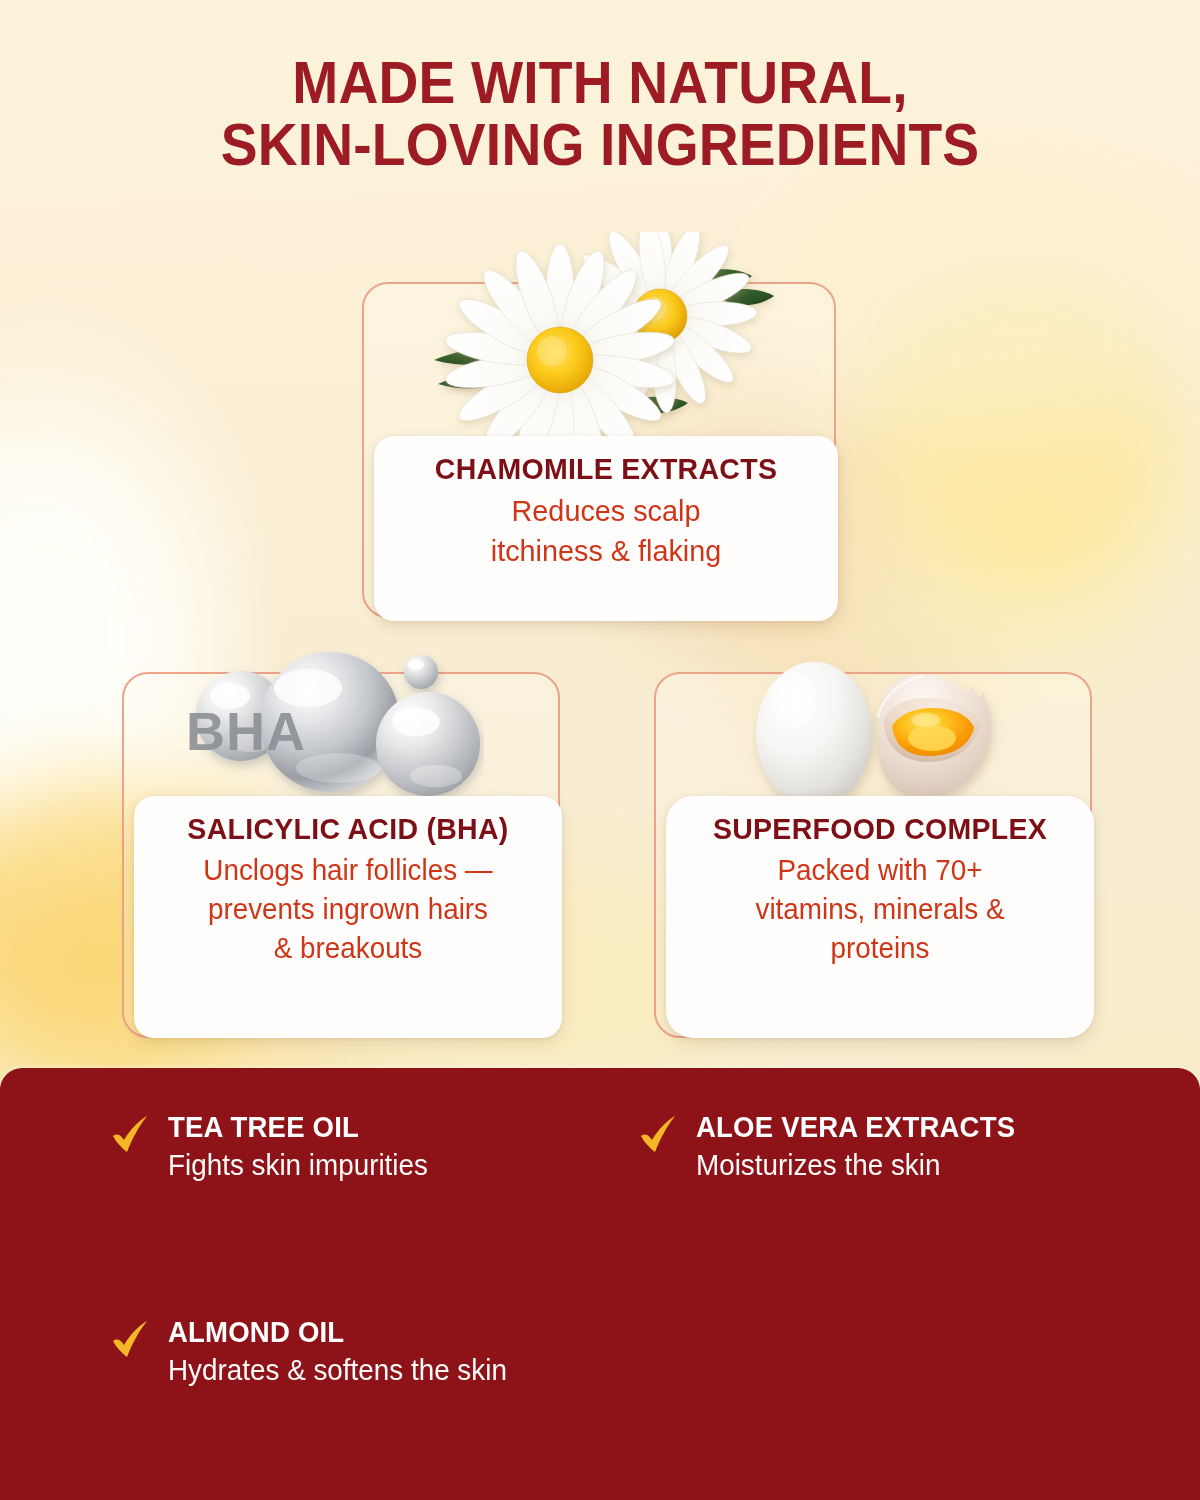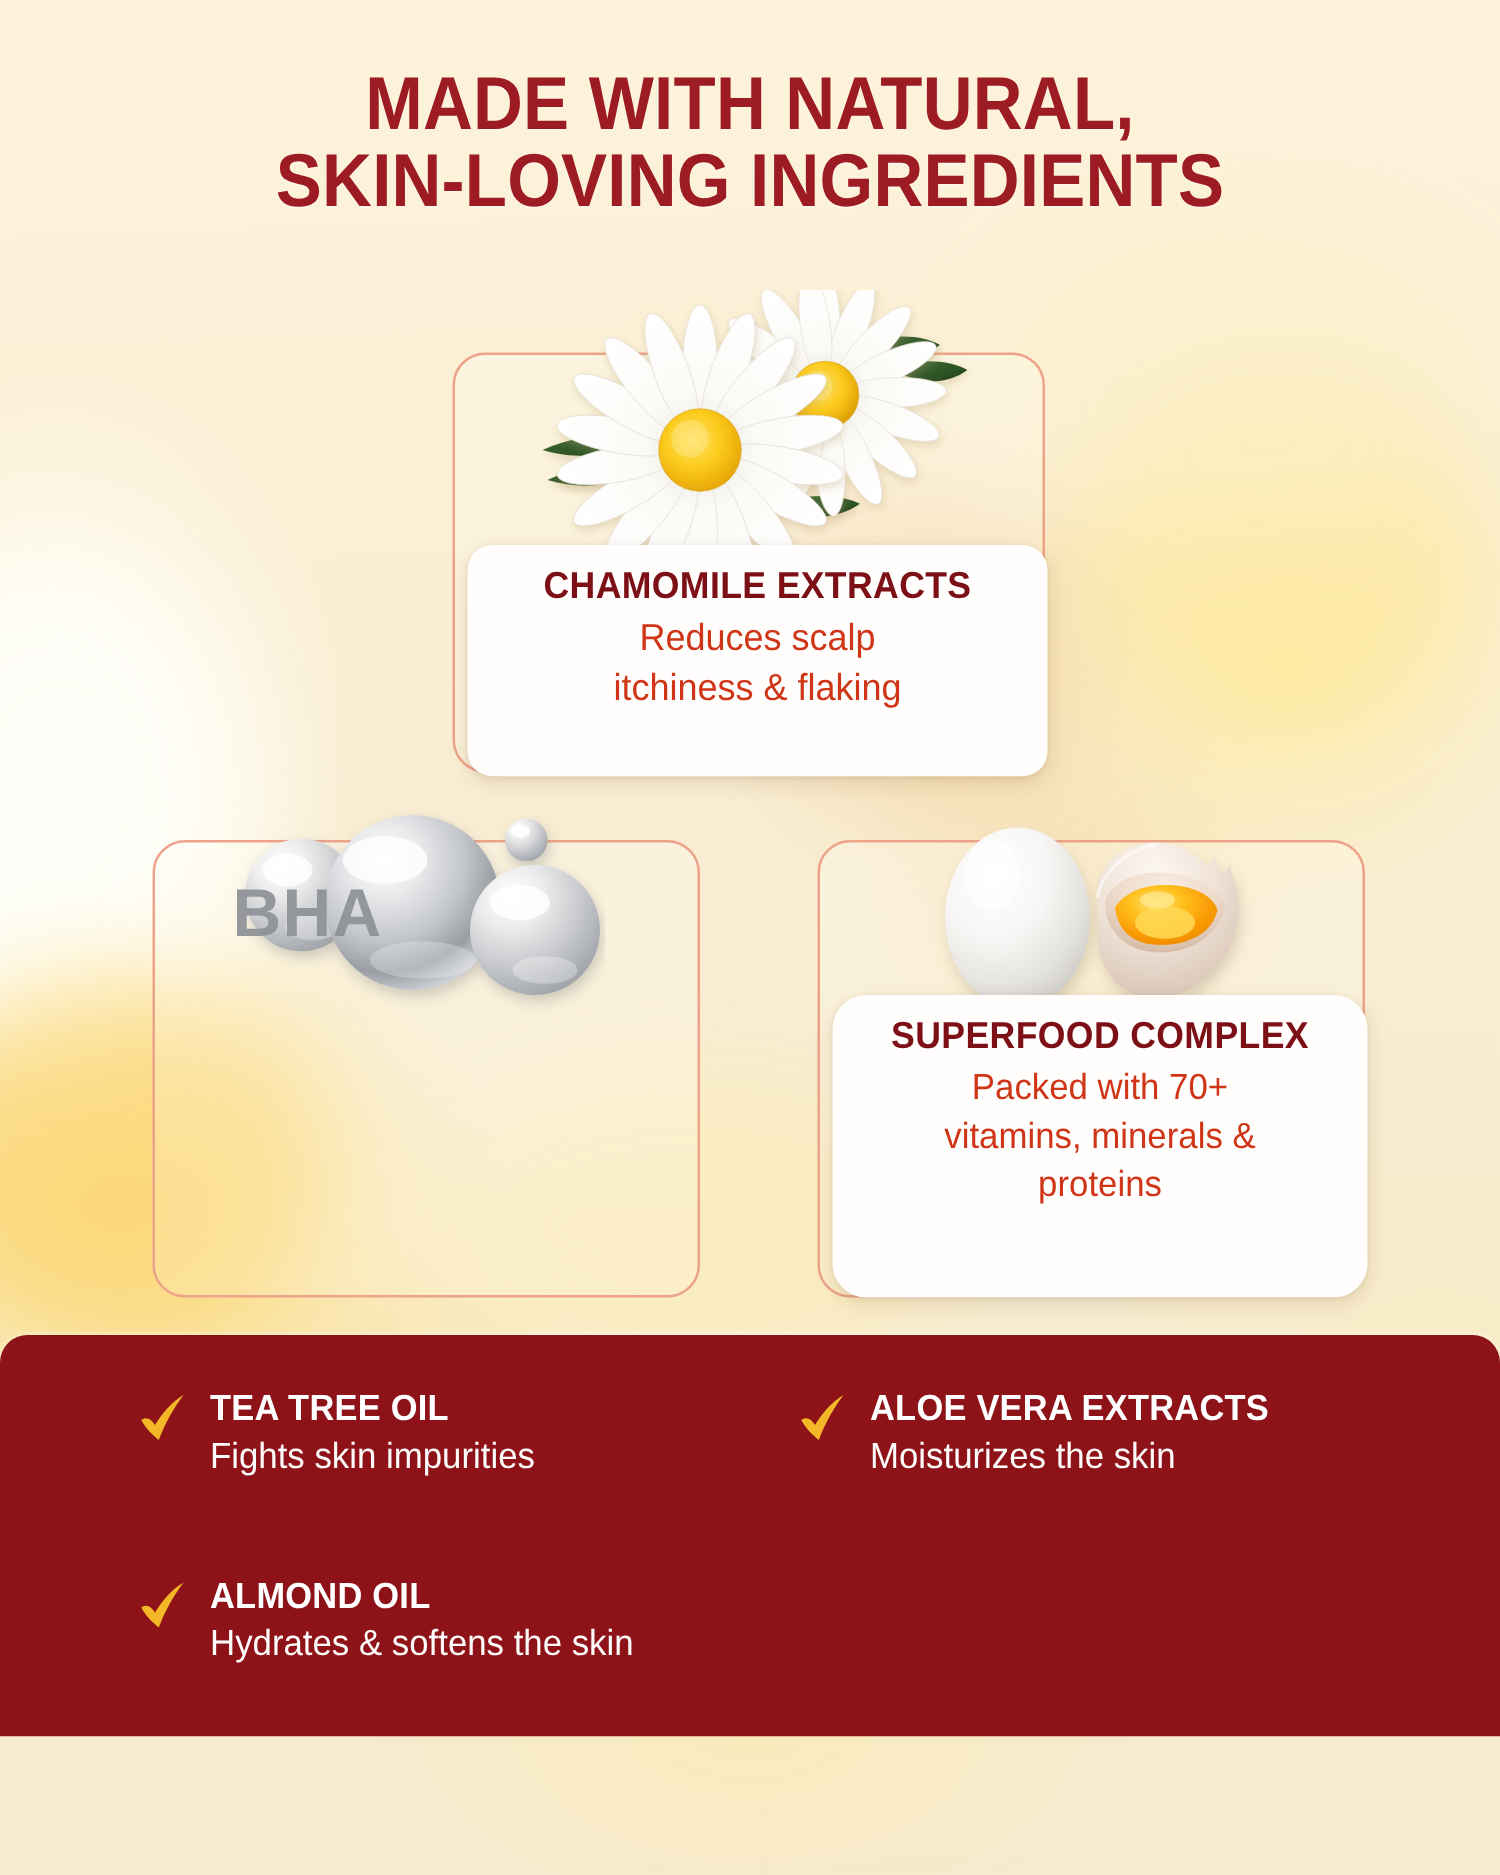--- a/index.html
+++ b/index.html
@@ -137,21 +137,21 @@
   }
 
   
   #egg-art { position: absolute; left: 70px; top: -24px; width: 300px; height: 178px; }
 
   
   #benefits-banner {
     position: absolute;
     left: 0; right: 0;
     top: 1068px;
-    height: 321px;
+    height: 432px;
     background: #8e1319;
     border-radius: 22px 22px 0 0;
     z-index: 6;
     box-shadow: 0 -2px 3px rgba(255,255,255,.28);
   }
   #benefits-grid {
     position: absolute;
     left: 0; right: 0; top: 0; bottom: 0;
     display: grid;
     grid-template-columns: 1fr 1fr;
@@ -352,20 +352,26 @@
         <ellipse cx="154" cy="124" rx="42" ry="15" fill="#ffffff" opacity=".26"></ellipse>
 
         <circle cx="244" cy="100" r="52" fill="url(#sphSm)"></circle>
         <ellipse cx="232" cy="78" rx="24" ry="14" fill="#ffffff" opacity=".82"></ellipse>
         <ellipse cx="252" cy="132" rx="26" ry="11" fill="#ffffff" opacity=".3"></ellipse>
       </g>
     </svg>
     <div id="bha-label">BHA</div>
   </div>
 
+  <div class="panel">
+    <div class="panel-title">SALICYLIC ACID (BHA)</div>
+    <div class="panel-desc" style="white-space:pre-line;">Unclogs hair follicles —
+prevents ingrown hairs
+&amp; breakouts</div>
+  </div>
 </div>
 
 <div class="card" id="card-superfood">
   <div class="card-art">
     <svg id="egg-art" viewBox="0 0 300 178">
       <defs>
         <radialGradient id="eggWhole" cx="34%" cy="26%" r="82%">
           <stop offset="0%" stop-color="#ffffff"></stop>
           <stop offset="45%" stop-color="#f7f6f4"></stop>
           <stop offset="78%" stop-color="#e4e2de"></stop>

